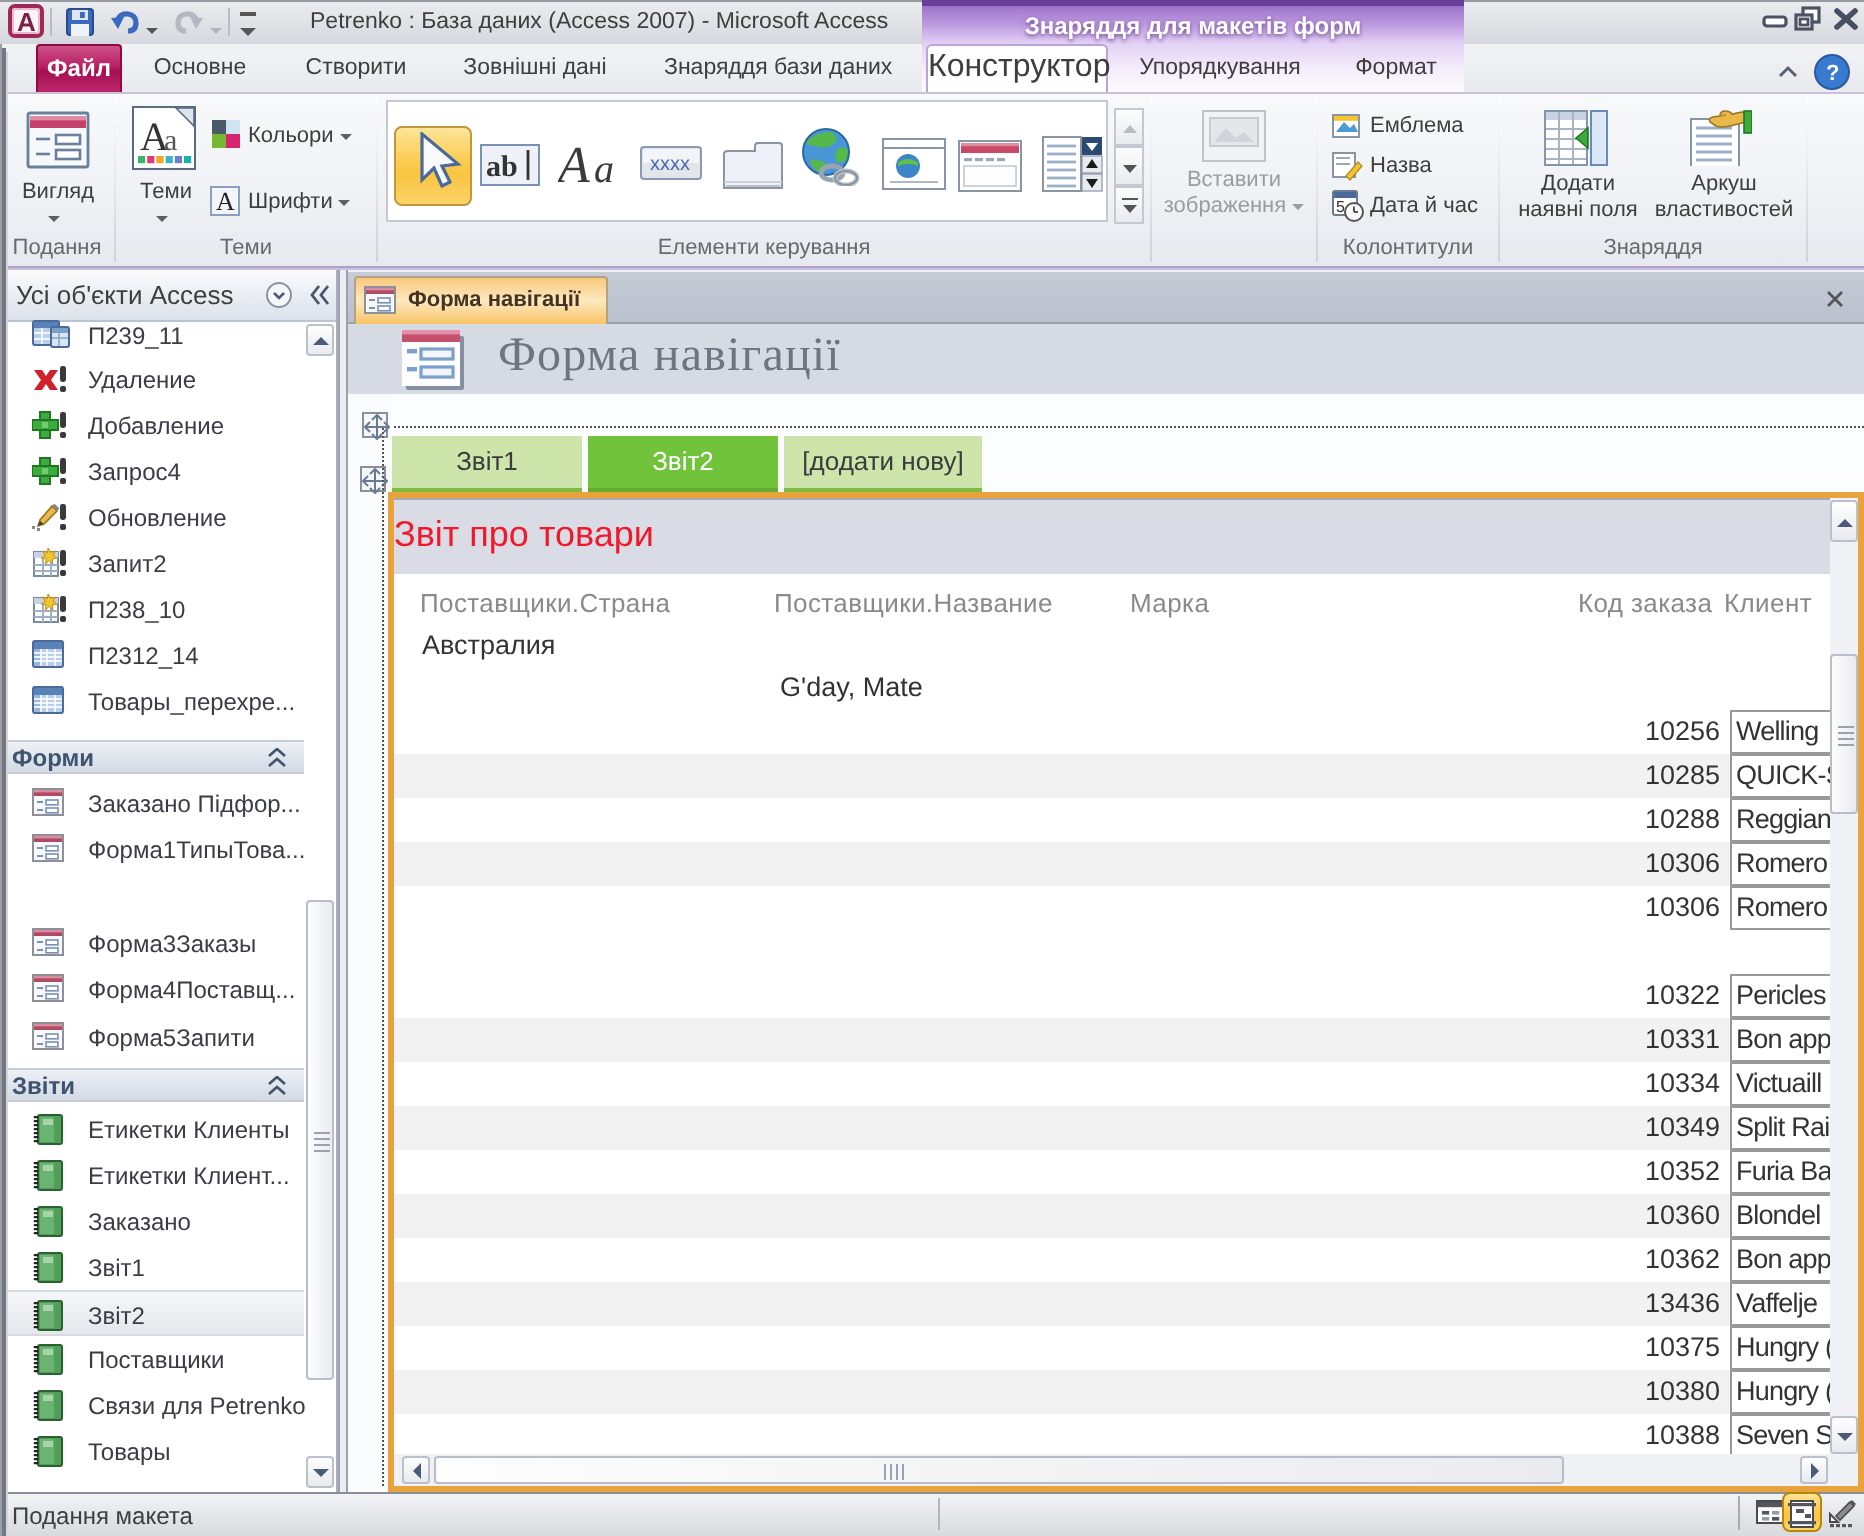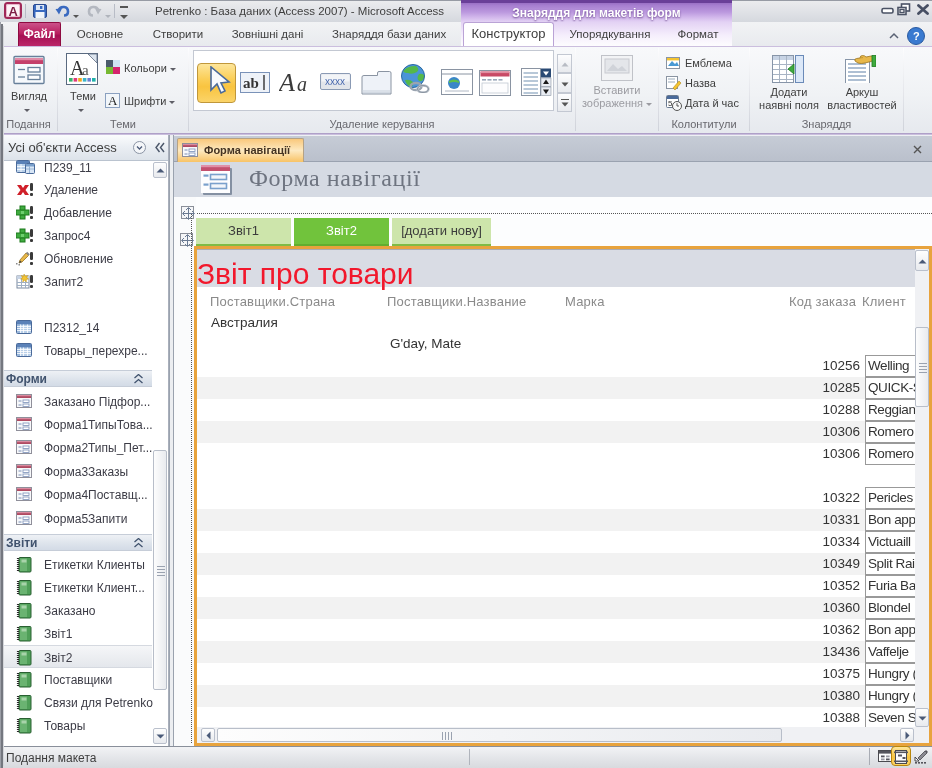--- a/index.html
+++ b/index.html
@@ -27,21 +27,21 @@
 #ctx-tabbg { position:absolute; top:22px; left:461px; width:271px; height:24px;
   background:linear-gradient(#e3d2f4,#f5eefc 55%,#fdfcfe); }
 .tab { position:absolute; top:22px; height:24px; line-height:24px; text-align:center;
   color:#3e3e3e; font-size:11.5px; white-space:nowrap; }
 #tab-file { position:absolute; top:22px; left:18px; width:43px; height:24px;
   background:linear-gradient(#cb5189,#b92060 45%,#a61053 55%,#bb2769);
   border:1px solid #8e0a40; border-bottom:none; border-radius:2px 2px 0 0;
   color:#fff; font-weight:bold; text-align:center; line-height:22px; font-size:12px; }
 #tab-active { position:absolute; top:22px; left:463px; width:91px; height:24px; background:#fff;
   border:1px solid #baa3d6; border-bottom:none; border-radius:3px 3px 0 0;
-  text-align:center; line-height:22px; color:#3e3e3e; font-size:13px; z-index:3; }
+  text-align:center; line-height:22px; color:#3e3e3e; font-size:16px; z-index:3; }
 
 
 #ribbon { position:absolute; top:46px; left:0; width:932px; height:88px;
   background:linear-gradient(#f8f9fb,#f0f2f5 55%,#e6e9ee);
   border-top:1px solid #cbbede; border-bottom:1px solid #afa0c8; }
 .rsep { position:absolute; top:48px; width:1px; height:83px;
   background:linear-gradient(#fdfdfe,#cfd2da); }
 .rlabel { position:absolute; top:118px; height:13px; line-height:13px;
   text-align:center; color:#68686e; font-size:11px; }
 .rtext { position:absolute; text-align:center; color:#3e3e3e; font-size:11px; line-height:13px; white-space:nowrap; }
@@ -95,21 +95,21 @@
 
 .navbtn { position:absolute; top:84px; height:28px; text-align:center; font-size:13px; }
 
 
 #report { position:absolute; top:112px; left:25px; width:738px; height:500px;
   background:#fff; border:3px solid #e8a33d; overflow:hidden; }
 .rrow { position:absolute; left:0; width:718px; height:22px; }
 .rnum { position:absolute; width:60px; text-align:right; top:3px; font-size:13.5px; color:#333; }
 .rcell { position:absolute; left:668px; width:58px; height:22px; border:1px solid #999;
   font-size:13.5px; letter-spacing:-0.4px; color:#333; padding:2px 0 0 2px; background:#fff; overflow:hidden; white-space:nowrap; }
-#rep-title { color:#f2182c; font-size:30px; letter-spacing:0px; }
+#rep-title { color:#f2182c; font-size:18px; letter-spacing:0px; }
 .rhead { position:absolute; top:0; font-size:13px; letter-spacing:0.2px; color:#8a8a8a; white-space:nowrap; }
 
 
 #statusbar { position:absolute; top:746px; left:0; width:932px; height:22px;
   background:linear-gradient(#f2f3f5,#dfe1e5 70%,#d8dade); border-top:1px solid #898f9a; }
 #statusbar .tx { position:absolute; left:6px; top:4px; color:#3e3e3e; font-size:12px; }
 </style>
 </head>
 <body>
 
@@ -195,21 +195,21 @@
 
   <div id="ribbon"></div>
   <div class="rsep" style="left:57px;"></div>
   <div class="rsep" style="left:188px;"></div>
   <div class="rsep" style="left:575px;"></div>
   <div class="rsep" style="left:658px;"></div>
   <div class="rsep" style="left:749px;"></div>
   <div class="rsep" style="left:903px;"></div>
   <div class="rlabel" style="left:0px;width:57px;">Подання</div>
   <div class="rlabel" style="left:58px;width:130px;">Теми</div>
-  <div class="rlabel" style="left:189px;width:386px;">Удаление керування</div>
+  <div class="rlabel" style="left:189px;width:386px;">Елементи керування</div>
   <div class="rlabel" style="left:659px;width:90px;">Колонтитули</div>
   <div class="rlabel" style="left:750px;width:153px;">Знаряддя</div>
   <div class="rtext" style="left:4px;top:90px;width:50px;">Вигляд</div>
   <div class="rtext" style="left:63px;top:90px;width:40px;">Теми</div>
   <div id="gallery"></div>
   <div id="gal-sel"></div>
   <div class="abs" style="left:13px;top:55px;">
       <svg width="32" height="30" viewBox="0 0 32 30">
         <rect x="1" y="1.5" width="30" height="27" rx="1" fill="#f6f9fc" stroke="#68809a" stroke-width="1.4"></rect>
         <rect x="2" y="3" width="28" height="6" fill="#c5406a"></rect>
@@ -512,20 +512,36 @@
             <line x1="9.5" y1="5" x2="9.5" y2="14" stroke="#9fb0c4"></line>
             <line x1="1" y1="8.5" x2="13" y2="8.5" stroke="#9fb0c4"></line>
             <line x1="1" y1="11.5" x2="13" y2="11.5" stroke="#9fb0c4"></line>
             <path d="M8 0 L9.3 2.2 L11.8 1.5 L10.6 3.6 L12.6 5 L10.2 5.4 L10.4 7.9 L8.6 6.2 L6.8 8 L7 5.4 L4.6 5 L6.6 3.7 L5.3 1.5 L7.8 2.3 Z" fill="#f4c430" stroke="#c09010" stroke-width="0.5"></path>
             <rect x="14" y="1" width="3" height="8" rx="1.2" fill="#3a3a3a"></rect>
             <rect x="14" y="11" width="3" height="3" rx="1" fill="#3a3a3a"></rect>
           </svg>
         </span>
         <span class="tx">Запит2</span>
       </div>
+<div class="nitem" style="top:159px;">
+        <span class="ic">
+          <svg width="18" height="16" viewBox="0 0 18 16">
+            <rect x="1" y="2" width="12" height="12" fill="#fff" stroke="#7a8aa0"></rect>
+            <rect x="1" y="2" width="12" height="3" fill="#c7d3e4"></rect>
+            <line x1="5.5" y1="5" x2="5.5" y2="14" stroke="#9fb0c4"></line>
+            <line x1="9.5" y1="5" x2="9.5" y2="14" stroke="#9fb0c4"></line>
+            <line x1="1" y1="8.5" x2="13" y2="8.5" stroke="#9fb0c4"></line>
+            <line x1="1" y1="11.5" x2="13" y2="11.5" stroke="#9fb0c4"></line>
+            <path d="M8 0 L9.3 2.2 L11.8 1.5 L10.6 3.6 L12.6 5 L10.2 5.4 L10.4 7.9 L8.6 6.2 L6.8 8 L7 5.4 L4.6 5 L6.6 3.7 L5.3 1.5 L7.8 2.3 Z" fill="#f4c430" stroke="#c09010" stroke-width="0.5"></path>
+            <rect x="14" y="1" width="3" height="8" rx="1.2" fill="#3a3a3a"></rect>
+            <rect x="14" y="11" width="3" height="3" rx="1" fill="#3a3a3a"></rect>
+          </svg>
+        </span>
+        <span class="tx">П238_10</span>
+      </div>
 <div class="nitem" style="top:182px;">
         <span class="ic">
           <svg width="16" height="14" viewBox="0 0 16 14">
             <rect x="0.5" y="0.5" width="15" height="13" rx="1" fill="#b8cfe8" stroke="#4a6a9a"></rect>
             <rect x="1" y="1" width="14" height="3.5" fill="#5b82b8"></rect>
             <rect x="1" y="4.5" width="3.5" height="8.5" fill="#9ab8dc"></rect>
             <line x1="1" y1="6.5" x2="15" y2="6.5" stroke="#fff" stroke-width="0.8"></line>
             <line x1="1" y1="8.5" x2="15" y2="8.5" stroke="#fff" stroke-width="0.8"></line>
             <line x1="1" y1="10.5" x2="15" y2="10.5" stroke="#fff" stroke-width="0.8"></line>
             <line x1="7.5" y1="4.5" x2="7.5" y2="13" stroke="#fff" stroke-width="0.8"></line>
@@ -580,34 +596,20 @@
             <rect x="0.5" y="0.5" width="15" height="13" fill="#f7f8fa" stroke="#8f8f9a"></rect>
             <rect x="1" y="1" width="14" height="3" fill="#b04a62"></rect>
             <rect x="1" y="1" width="14" height="1.2" fill="#d98ba0"></rect>
             <rect x="7" y="6" width="6" height="2.4" fill="#fff" stroke="#7a90b8" stroke-width="0.8"></rect>
             <rect x="7" y="10" width="6" height="2.4" fill="#fff" stroke="#7a90b8" stroke-width="0.8"></rect>
             <line x1="2.5" y1="7" x2="5.5" y2="7" stroke="#7a90b8"></line>
             <line x1="2.5" y1="11" x2="5.5" y2="11" stroke="#7a90b8"></line>
           </svg>
         </span>
         <span class="tx">Форма1ТипыТова...</span>
-      </div>
-<div class="nitem" style="top:302px;">
-        <span class="ic">
-          <svg width="16" height="14" viewBox="0 0 16 14">
-            <rect x="0.5" y="0.5" width="15" height="13" fill="#f7f8fa" stroke="#8f8f9a"></rect>
-            <rect x="1" y="1" width="14" height="3" fill="#b04a62"></rect>
-            <rect x="1" y="1" width="14" height="1.2" fill="#d98ba0"></rect>
-            <rect x="7" y="6" width="6" height="2.4" fill="#fff" stroke="#7a90b8" stroke-width="0.8"></rect>
-            <rect x="7" y="10" width="6" height="2.4" fill="#fff" stroke="#7a90b8" stroke-width="0.8"></rect>
-            <line x1="2.5" y1="7" x2="5.5" y2="7" stroke="#7a90b8"></line>
-            <line x1="2.5" y1="11" x2="5.5" y2="11" stroke="#7a90b8"></line>
-          </svg>
-        </span>
-        <span class="tx">Форма2Типы_Пет...</span>
       </div>
 <div class="nitem" style="top:326px;">
         <span class="ic">
           <svg width="16" height="14" viewBox="0 0 16 14">
             <rect x="0.5" y="0.5" width="15" height="13" fill="#f7f8fa" stroke="#8f8f9a"></rect>
             <rect x="1" y="1" width="14" height="3" fill="#b04a62"></rect>
             <rect x="1" y="1" width="14" height="1.2" fill="#d98ba0"></rect>
             <rect x="7" y="6" width="6" height="2.4" fill="#fff" stroke="#7a90b8" stroke-width="0.8"></rect>
             <rect x="7" y="10" width="6" height="2.4" fill="#fff" stroke="#7a90b8" stroke-width="0.8"></rect>
             <line x1="2.5" y1="7" x2="5.5" y2="7" stroke="#7a90b8"></line>

